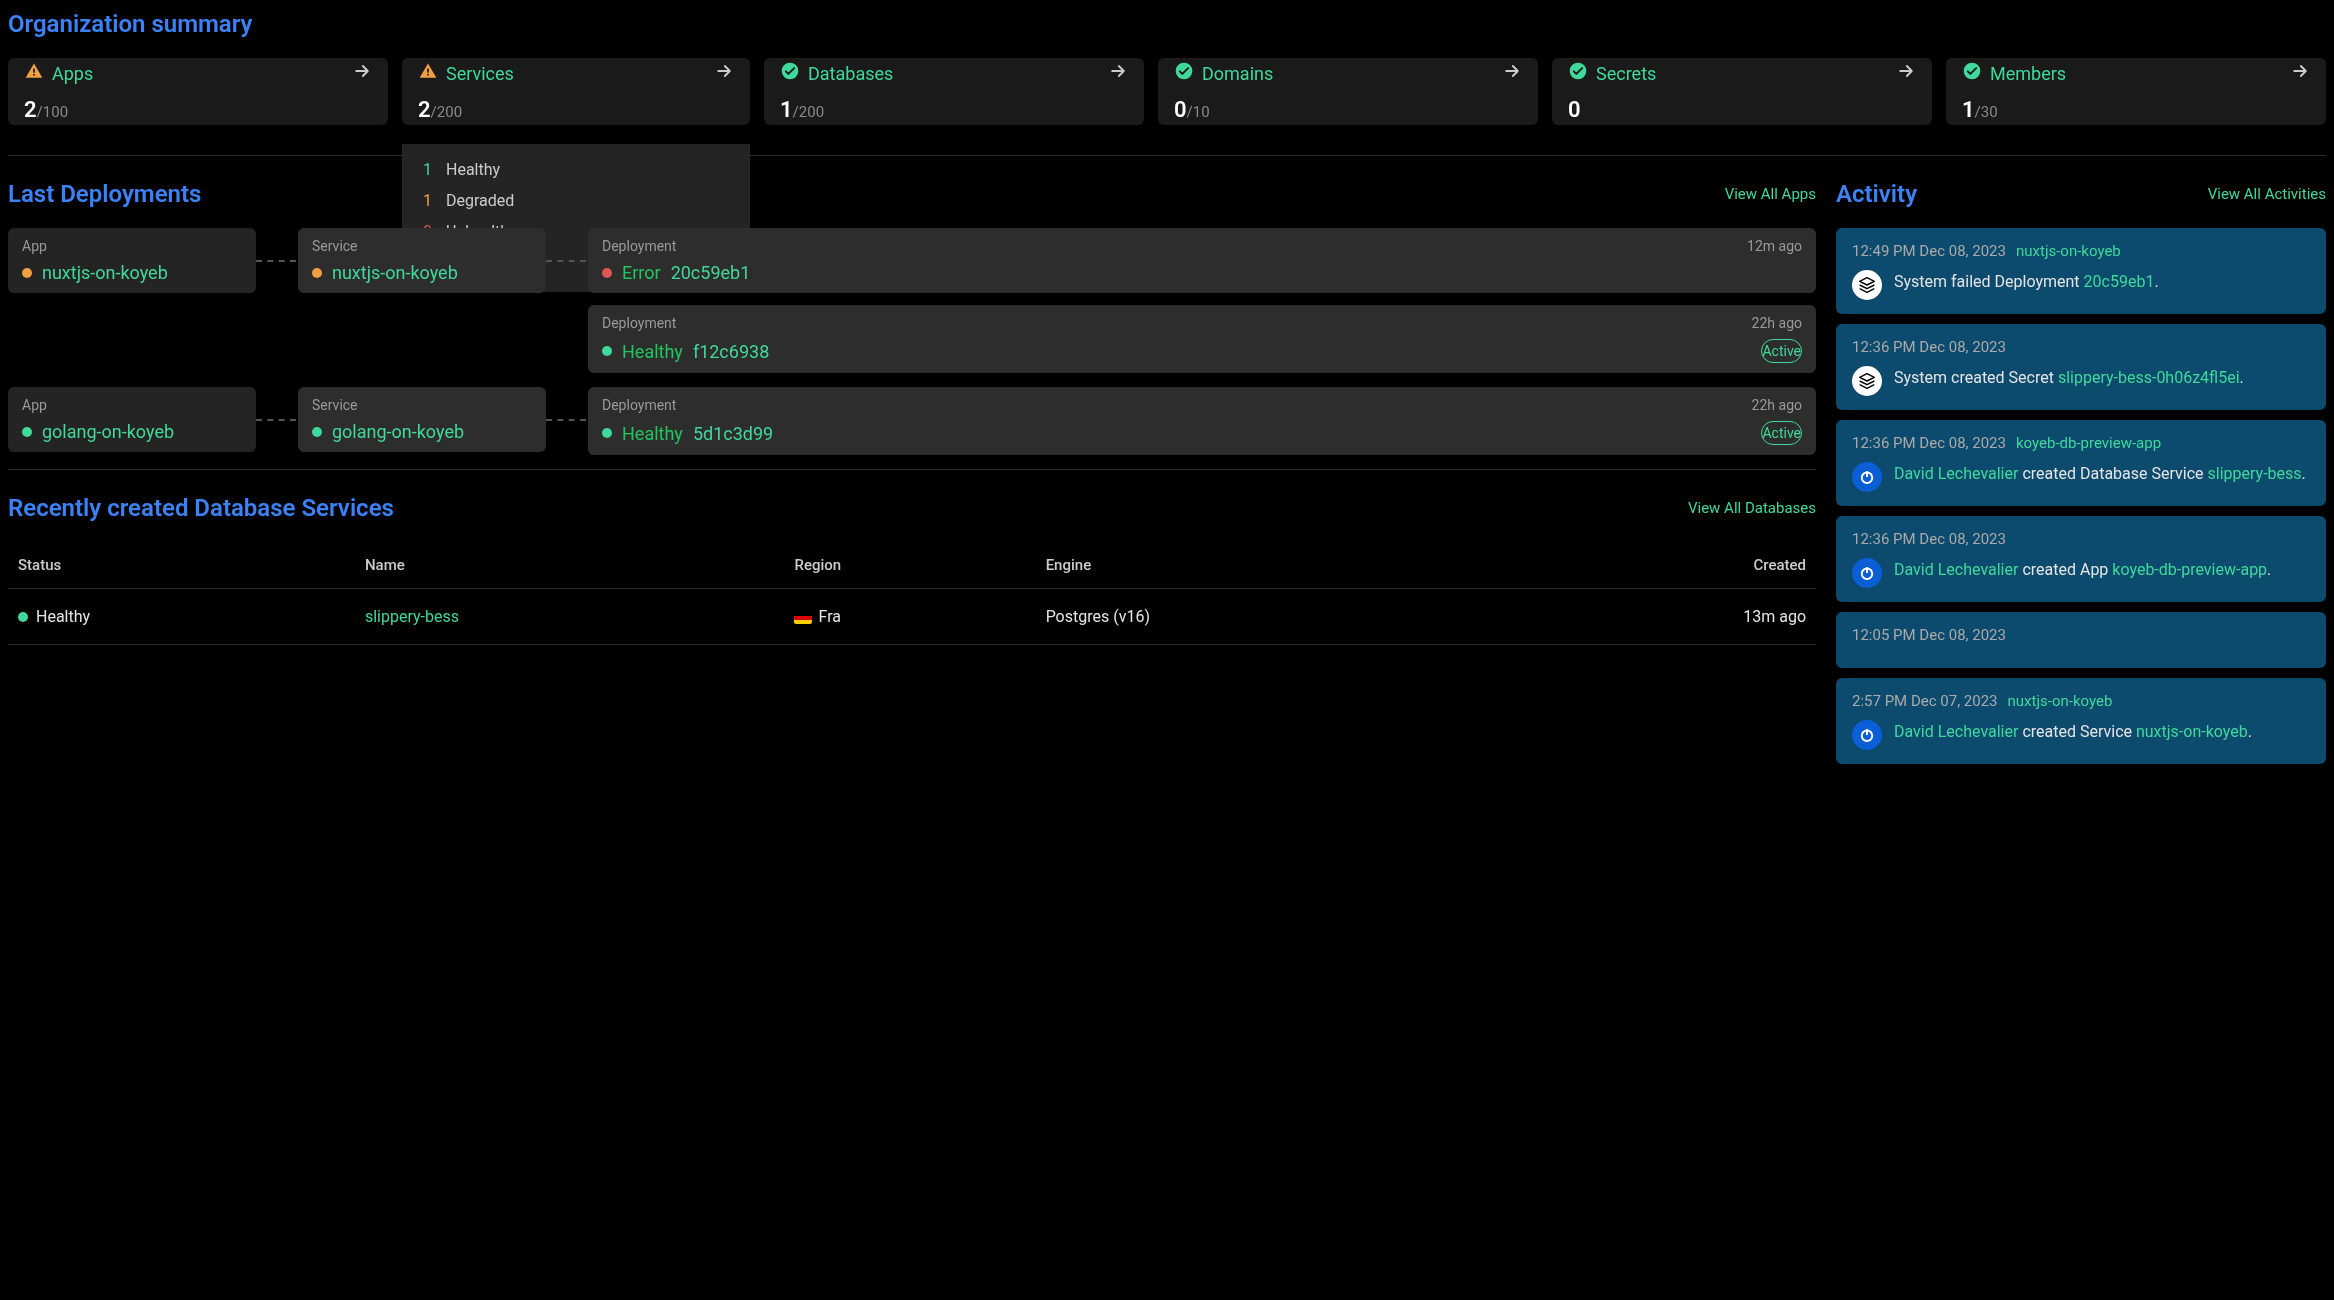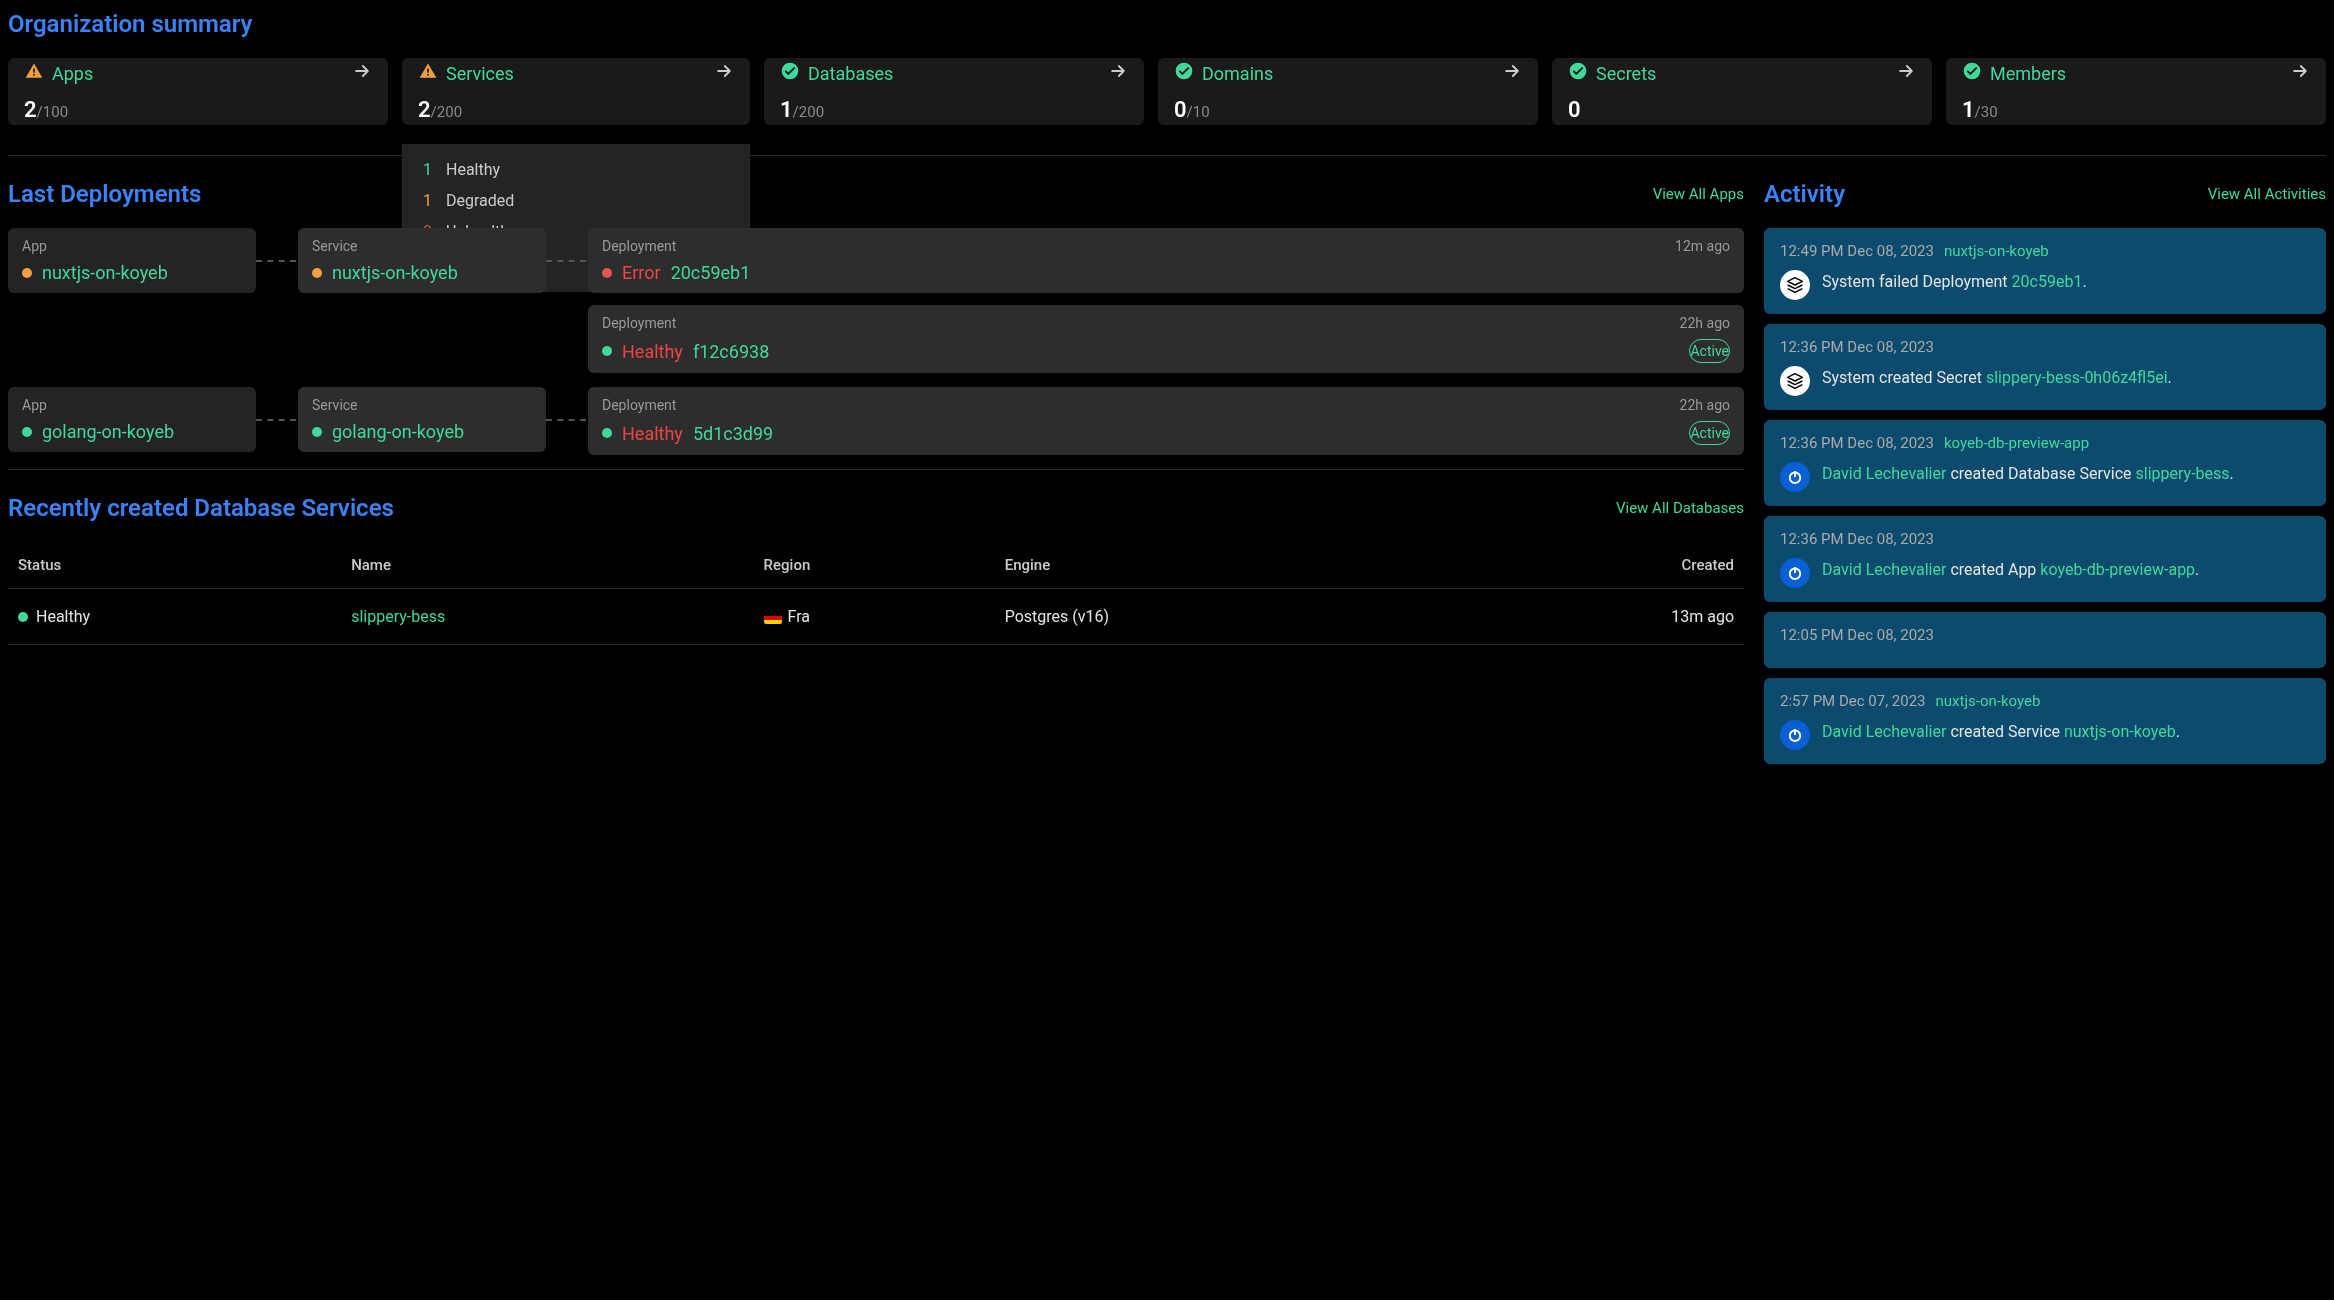--- a/index.html
+++ b/index.html
@@ -33,21 +33,21 @@
 .dd-num-h { color:#3FD99B; width:14px; text-align:right;}
 .dd-num-d { color:#f0a040; width:14px; text-align:right;}
 .dd-num-u { color:#d05050; width:14px; text-align:right;}
 .dd-num-p { color:#888; width:14px; text-align:right;}
 .dd-label { color:#ccc; }
 
 .divider { border:none; border-top:1px solid #2a2a2a; margin:14px 0 24px; }
 
 .main-split { display:flex; gap:20px; }
 .left-col { flex:1; min-width:0; }
-.right-col { width:562px; }
+.right-col { width:490px; }
 
 .section-head { display:flex; justify-content:space-between; align-items:center; margin-bottom:20px; }
 .section-head h2 { margin:0; }
 .view-link { color:#3FD99B; font-size:15px; text-decoration:none; cursor:pointer; }
 
 .deploy-row { display:flex; align-items:flex-start; margin-bottom:14px; position:relative;}
 .deploy-col-app { width:248px; }
 .deploy-col-svc { width:248px; margin-left:42px;}
 .deploy-col-dep { flex:1; margin-left:42px; display:flex; flex-direction:column; gap:12px;}
 
@@ -59,21 +59,21 @@
 .dot { width:10px; height:10px; border-radius:50%; display:inline-block; }
 .dot-green{ background:#3FD99B; }
 .dot-orange{ background:#f0a040; }
 .dot-red{ background:#e05656; }
 .link-green { color:#3FD99B; cursor:pointer; }
 
 .dep-card { background:#2d2d2d; border-radius:6px; padding:10px 14px; }
 .dep-top { display:flex; justify-content:space-between; font-size:14px; color:#999; margin-bottom:8px; }
 .dep-bottom { display:flex; align-items:center; justify-content:space-between; }
 .dep-status { display:flex; align-items:center; gap:10px; font-size:18px; }
-.dep-status .state { color:#ef4444; }
+.dep-status .state { color:#22c55e; }
 .badge-active {
   border:1px solid #3FD99B; color:#3FD99B; border-radius:14px;
   padding:3px 0; font-size:14px;
 }
 
 .connector-h {
   border-top:2px dashed #555; width:40px; position:absolute;
 }
 
 .db-table { width:100%; border-collapse:collapse; margin-top:10px; }

